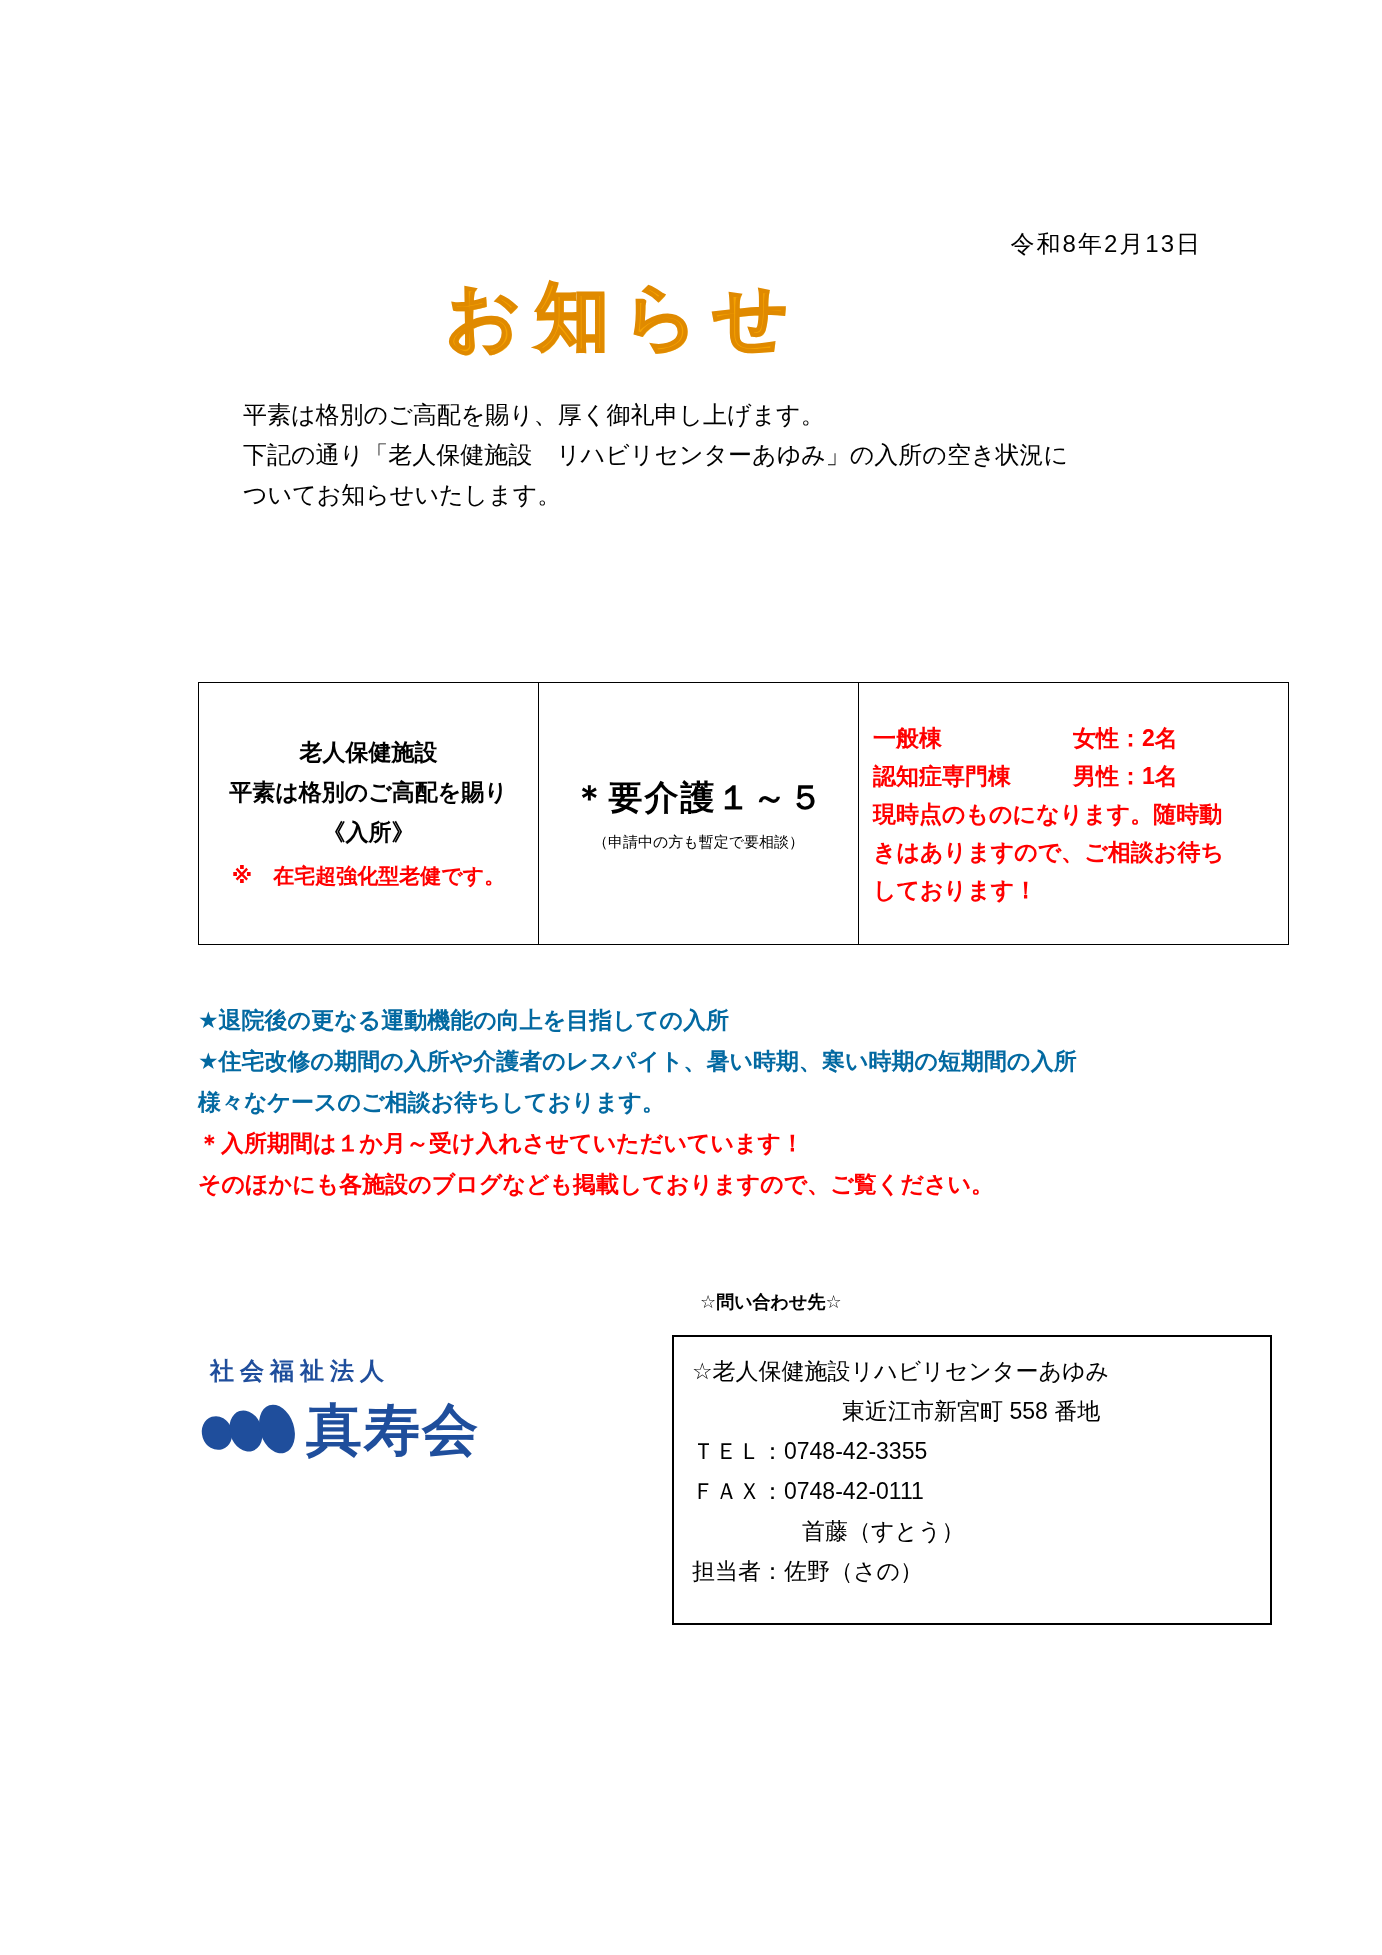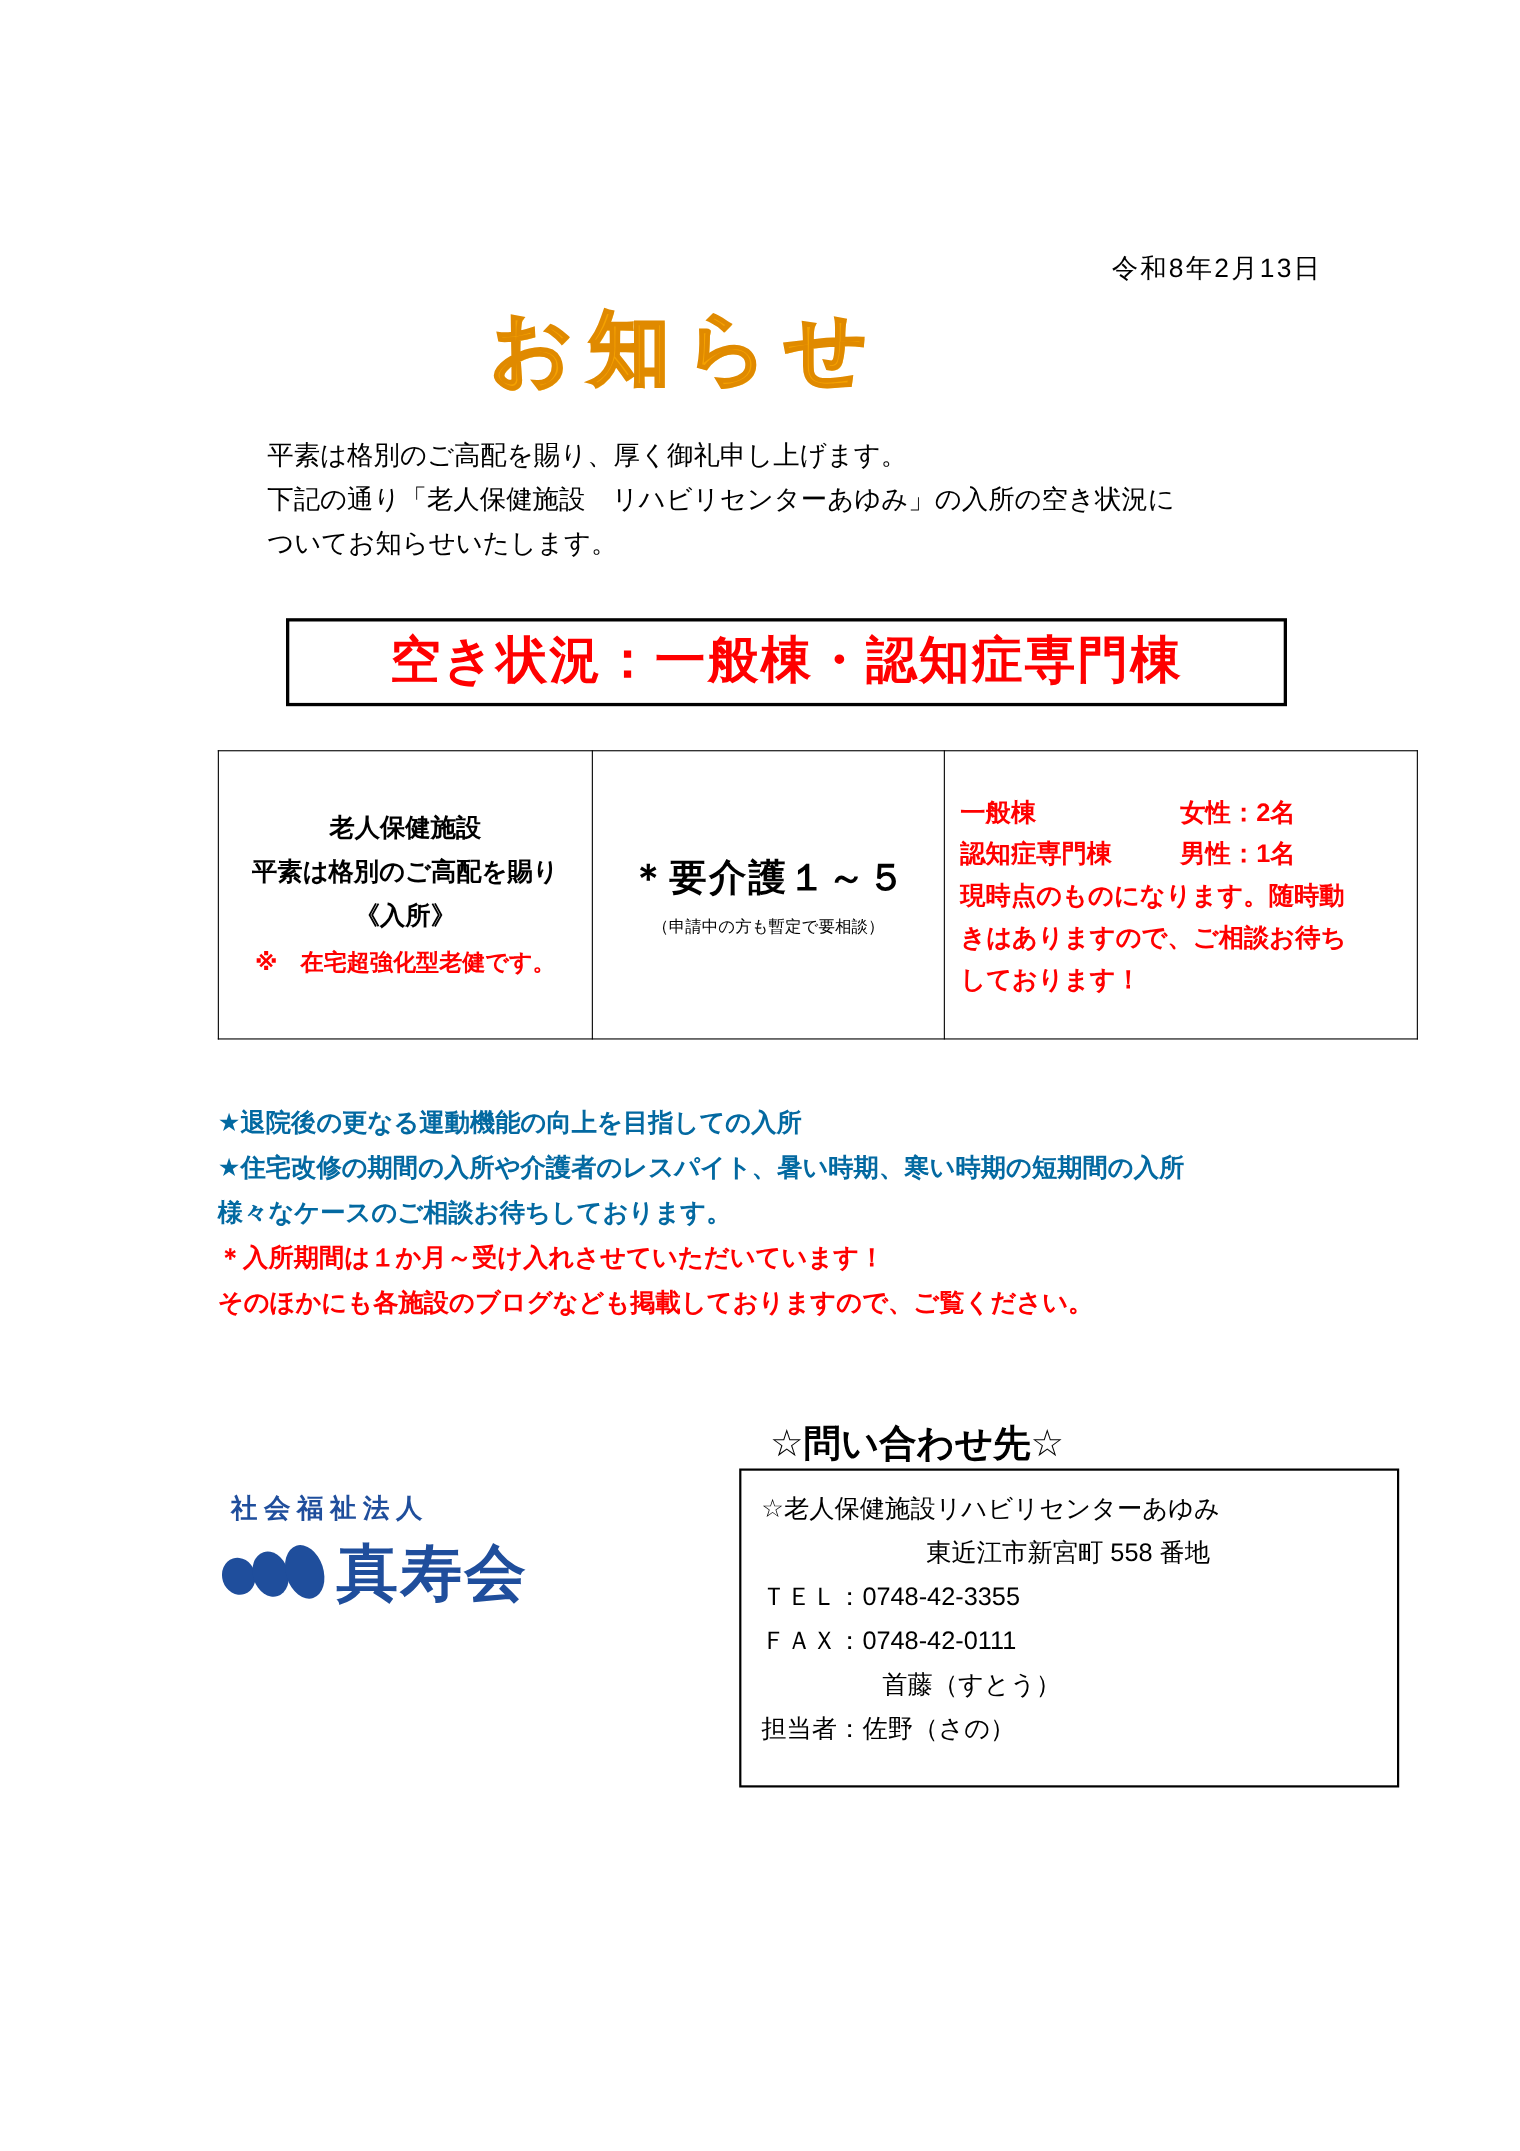--- a/index.html
+++ b/index.html
@@ -161,21 +161,21 @@
     font-weight: bold;
   }
   .bullets .blk { color: #0369a1; white-space: nowrap; }
   .bullets .red { color: #FF0000; white-space: nowrap; }
 
   
   .contact-title {
     position: absolute;
     top: 1290px;
     left: 700px;
-    font-size: 34px;
+    font-size: 18px;
     font-weight: bold;
     color: #000;
     white-space: nowrap;
   }
 
   
   .contact-box {
     position: absolute;
     top: 1335px;
     left: 672px;
@@ -245,23 +245,20 @@
   <div class="title-wrap">
     <span class="title">お知らせ</span>
   </div>
 
   <div class="intro">
     <div>平素は格別のご高配を賜り、厚く御礼申し上げます。</div>
     <div>下記の通り「老人保健施設　リハビリセンターあゆみ」の入所の空き状況に</div>
     <div>ついてお知らせいたします。</div>
   </div>
 
-  <div class="headline-box">
-    <div class="headline-text">空き状況：一般棟・認知症専門棟</div>
-  </div>
 
   <table class="tbl">
     <colgroup>
       <col class="col1">
         <col class="col2">
         <col class="col3">
     </colgroup>
     <tbody>
     <tr class="cell-body">
       <td>

